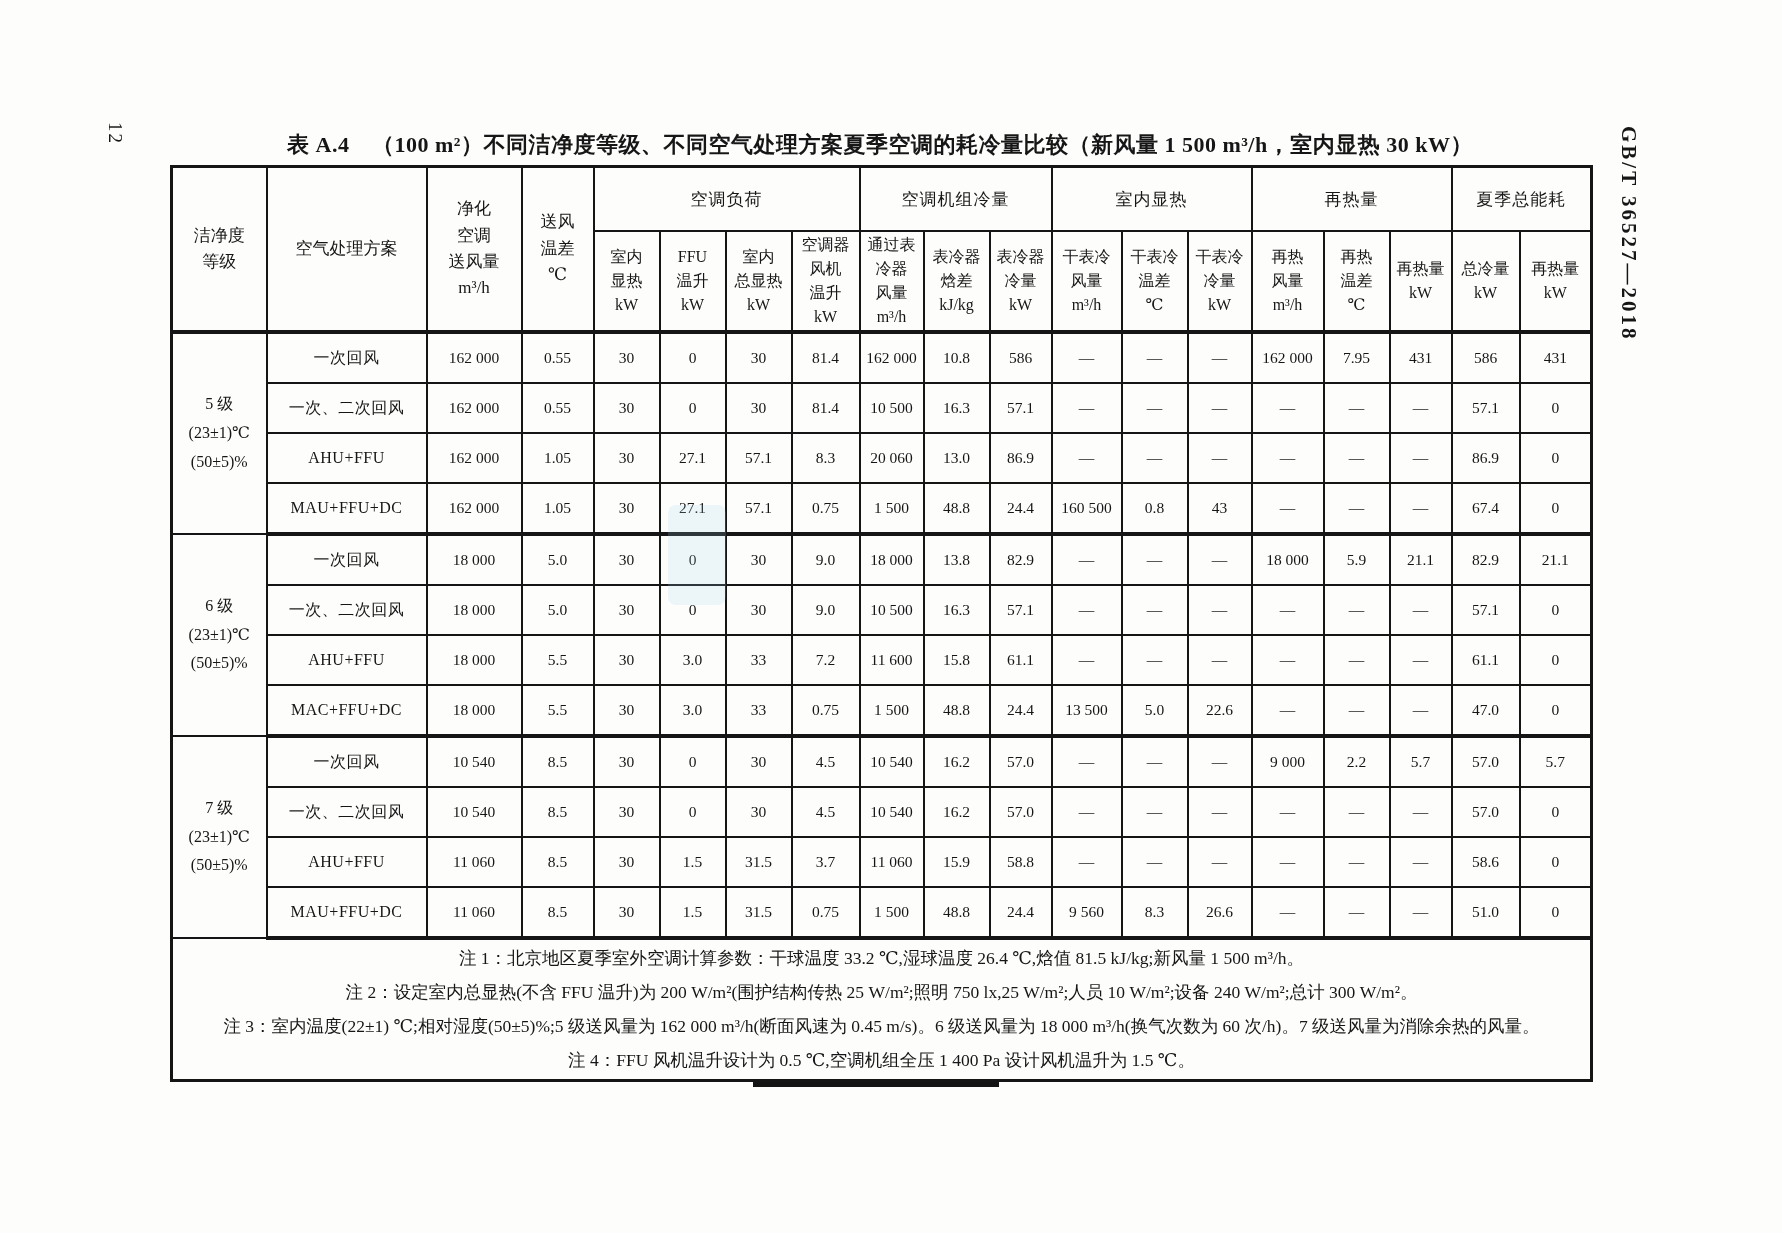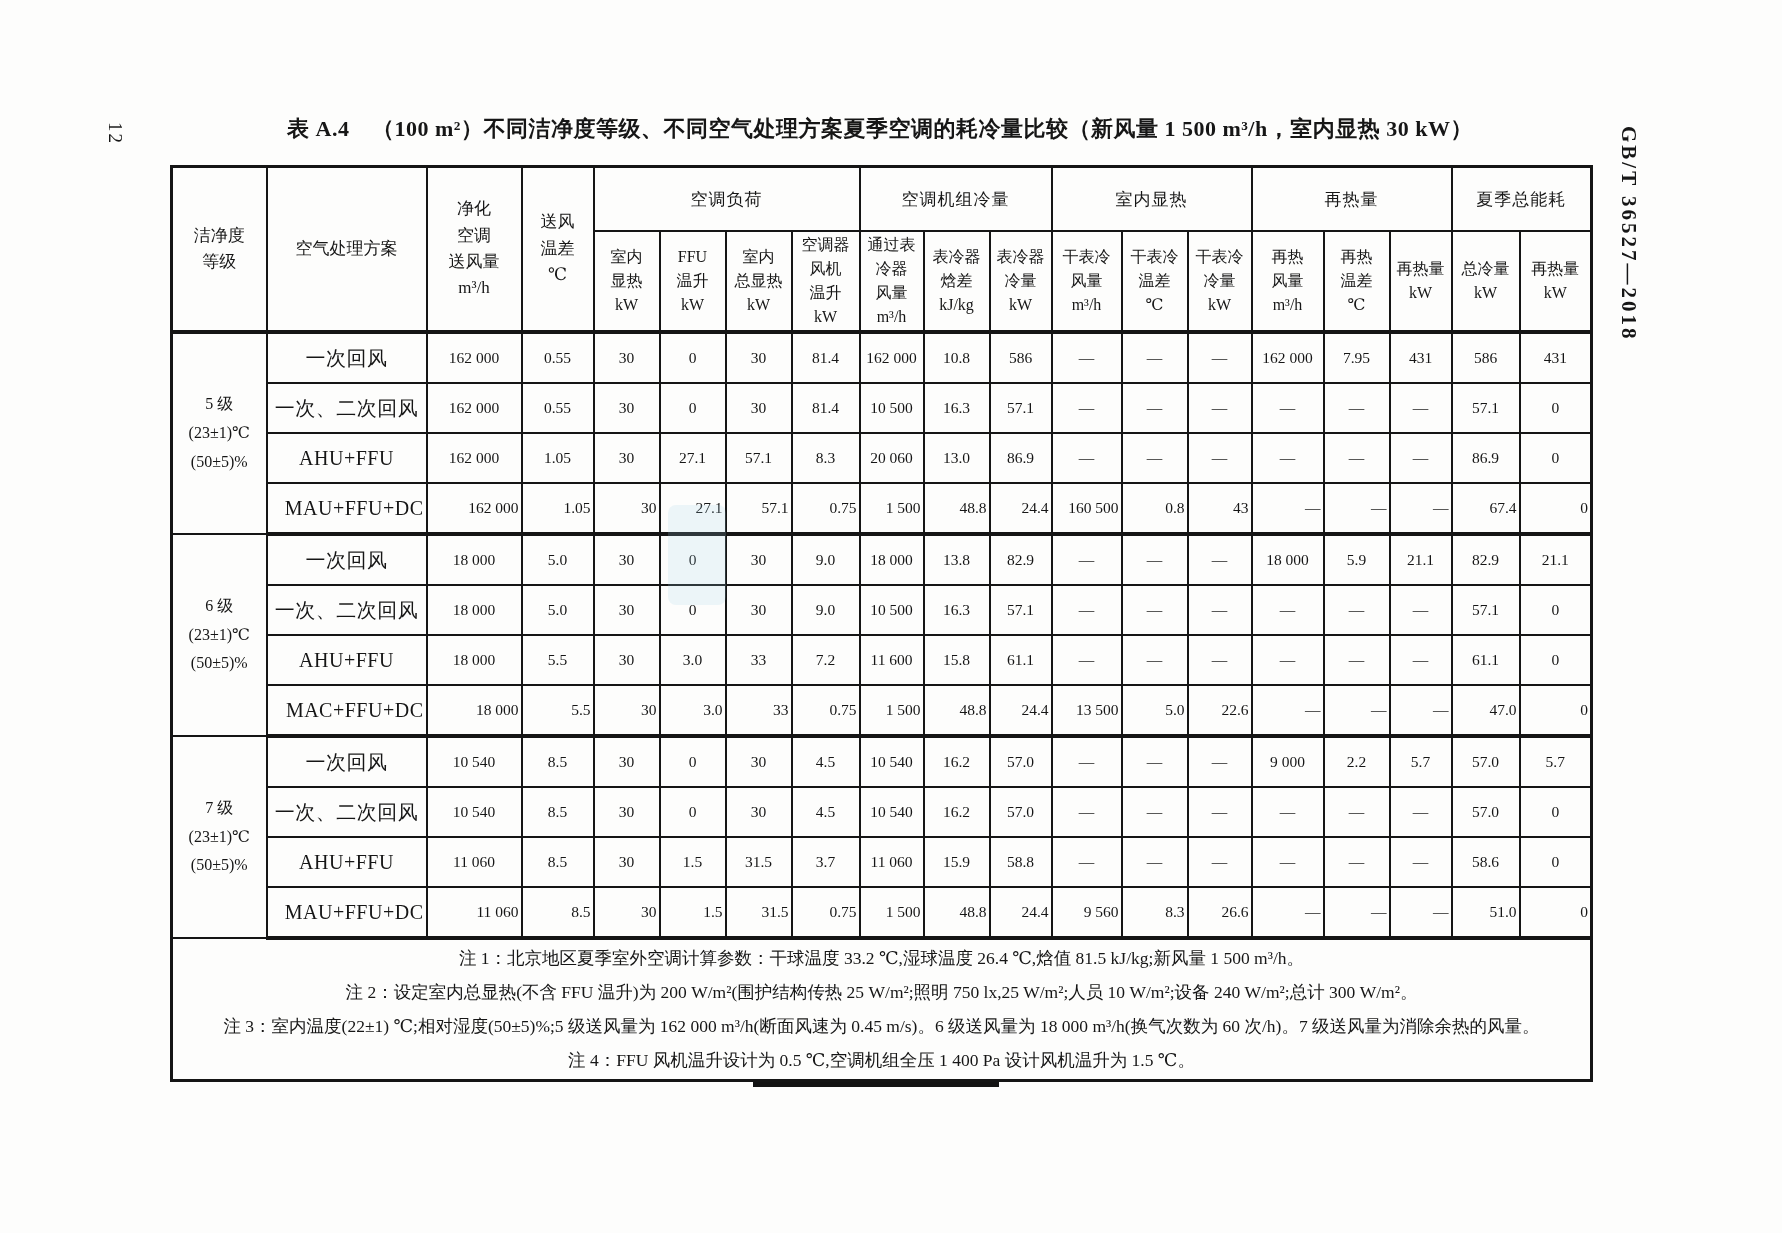--- a/index.html
+++ b/index.html
@@ -15,41 +15,41 @@
     position:absolute; left:104px; top:122px;
     writing-mode:vertical-rl;
     font-size:19px; letter-spacing:2px;
   }
   .standard-code {
     position:absolute; left:1616px; top:126px;
     writing-mode:vertical-rl;
     font-size:21px; font-weight:bold; letter-spacing:3px;
   }
   .doc-title {
-    position:absolute; left:170px; top:114px; width:1420px;
+    position:absolute; left:170px; top:130px; width:1420px;
     text-align:center; font-size:22px; font-weight:bold;
     letter-spacing:0.5px; white-space:nowrap;
   }
   .table-wrap { position:absolute; left:170px; top:165px; }
   table.main {
     border-collapse:collapse; table-layout:fixed;
     width:1420px; border:3px solid #151515;
   }
   table.main th, table.main td {
     border:2px solid #151515;
     text-align:center; vertical-align:middle;
     padding:1px 2px; overflow:hidden;
   }
   .h-group { height:60px; font-size:17px; font-weight:normal; letter-spacing:1px; }
   .h-fixed { font-size:17px; font-weight:normal; line-height:1.55; border-bottom-width:4px !important; }
   .h-sub   { height:90px; font-size:16px; font-weight:normal; line-height:1.5; border-bottom-width:4px !important; }
   tbody td { height:46px; font-size:15.5px; }
   td.grade-cell { font-size:16px; line-height:1.8; }
-  td.scheme-cell { font-size:20px; letter-spacing:0.5px; }
-  tr.group-end td, td.grade-cell { border-bottom-width:4px;text-align:right; }
+  td.scheme-cell { font-size:16px; letter-spacing:0.5px; }
+  tr.group-end td, td.grade-cell { border-bottom-width:4px; }
   td.notes-cell {
     border-top-width:4px;
     text-align:left; vertical-align:top;
     padding:16px 24px 20px 36px;
   }
   .note { font-size:17.5px; line-height:1.95; padding-left:64px; text-indent:-64px; }
   .note-label { font-weight:normal; }
   .footer-rule {
     position:absolute; left:753px; top:1082px;
     width:246px; height:5px; background:#131313;

